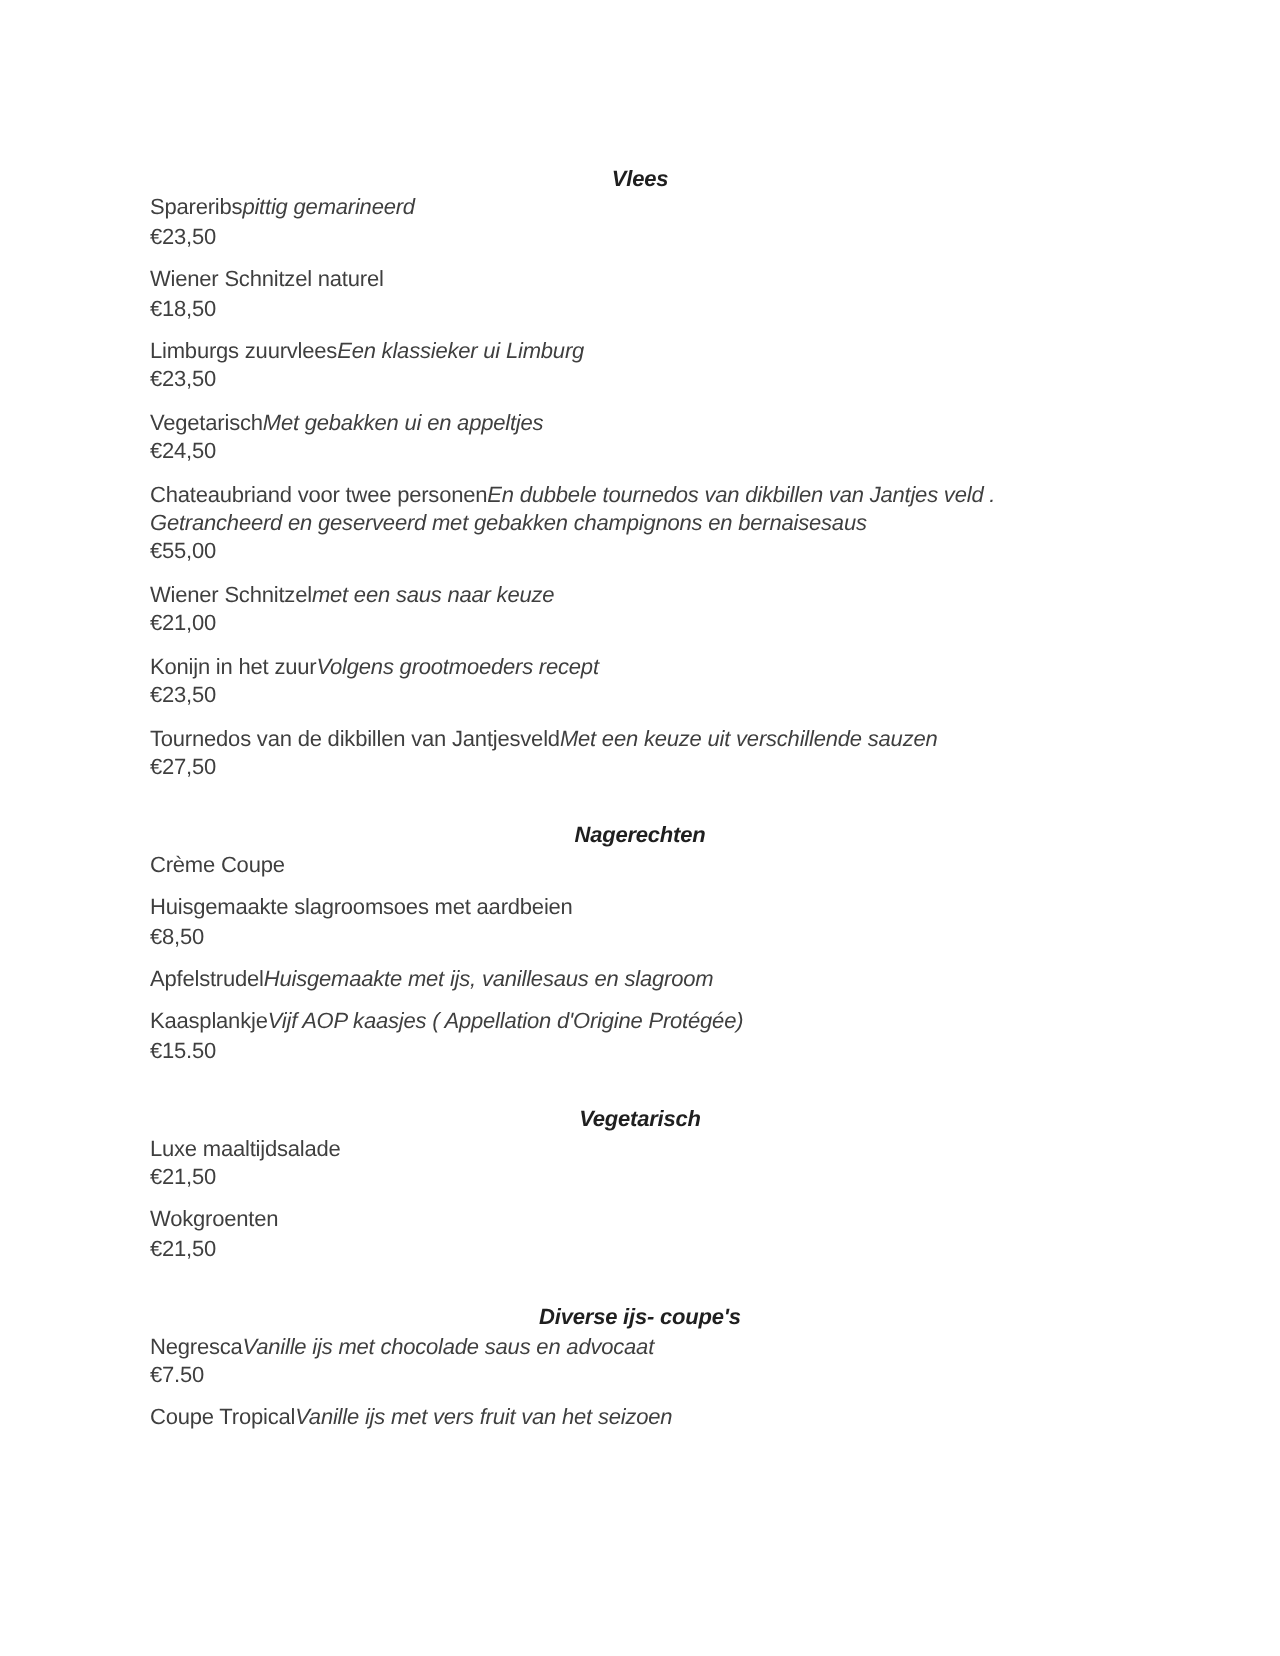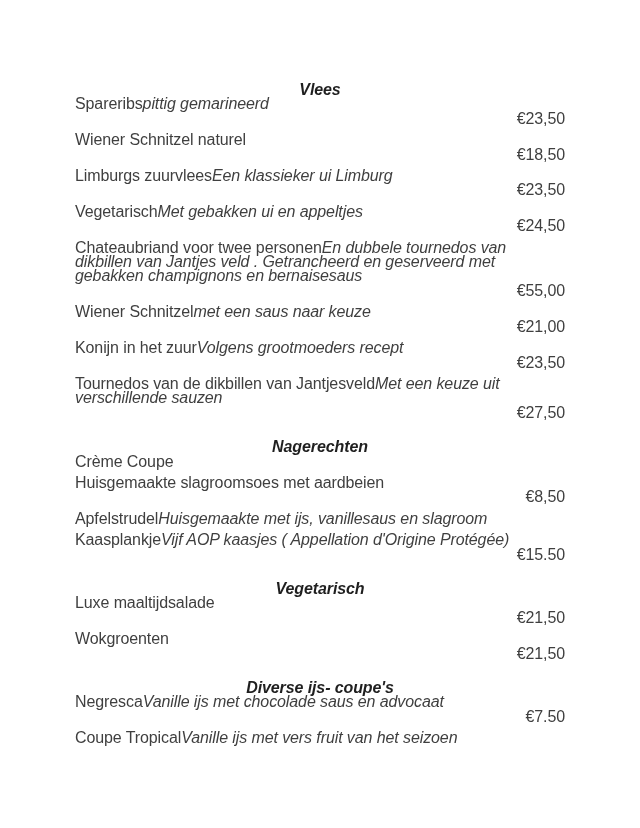--- a/index.html
+++ b/index.html
@@ -11,42 +11,41 @@
     width: 640px;
     height: 828px;
     overflow: hidden;
   }
   .page {
     box-sizing: border-box;
     width: 640px;
     min-height: 828px;
     padding: 83px 75px 40px 75px;
     font-family: "Liberation Sans", sans-serif;
-    font-size: 16px;
+    font-size: 11px;
     line-height: 14.4px;
     color: #3f3f3f;
     letter-spacing: -0.1px;
   }
   .section-title {
     text-align: center;
     font-weight: bold;
     font-style: italic;
     color: #1f1f1f;
   }
   .section:not(:first-child) .section-title {
     margin-top: 20px;
   }
   .item {
     margin-bottom: 7px;
   }
   .item-desc {
     font-style: italic;
   }
   .item-price {
-    text-align: right;
   }
 </style>
 </head>
 <body>
 
 <div class="page">
 
   <div class="section">
     <div class="section-title">Vlees</div>
 

